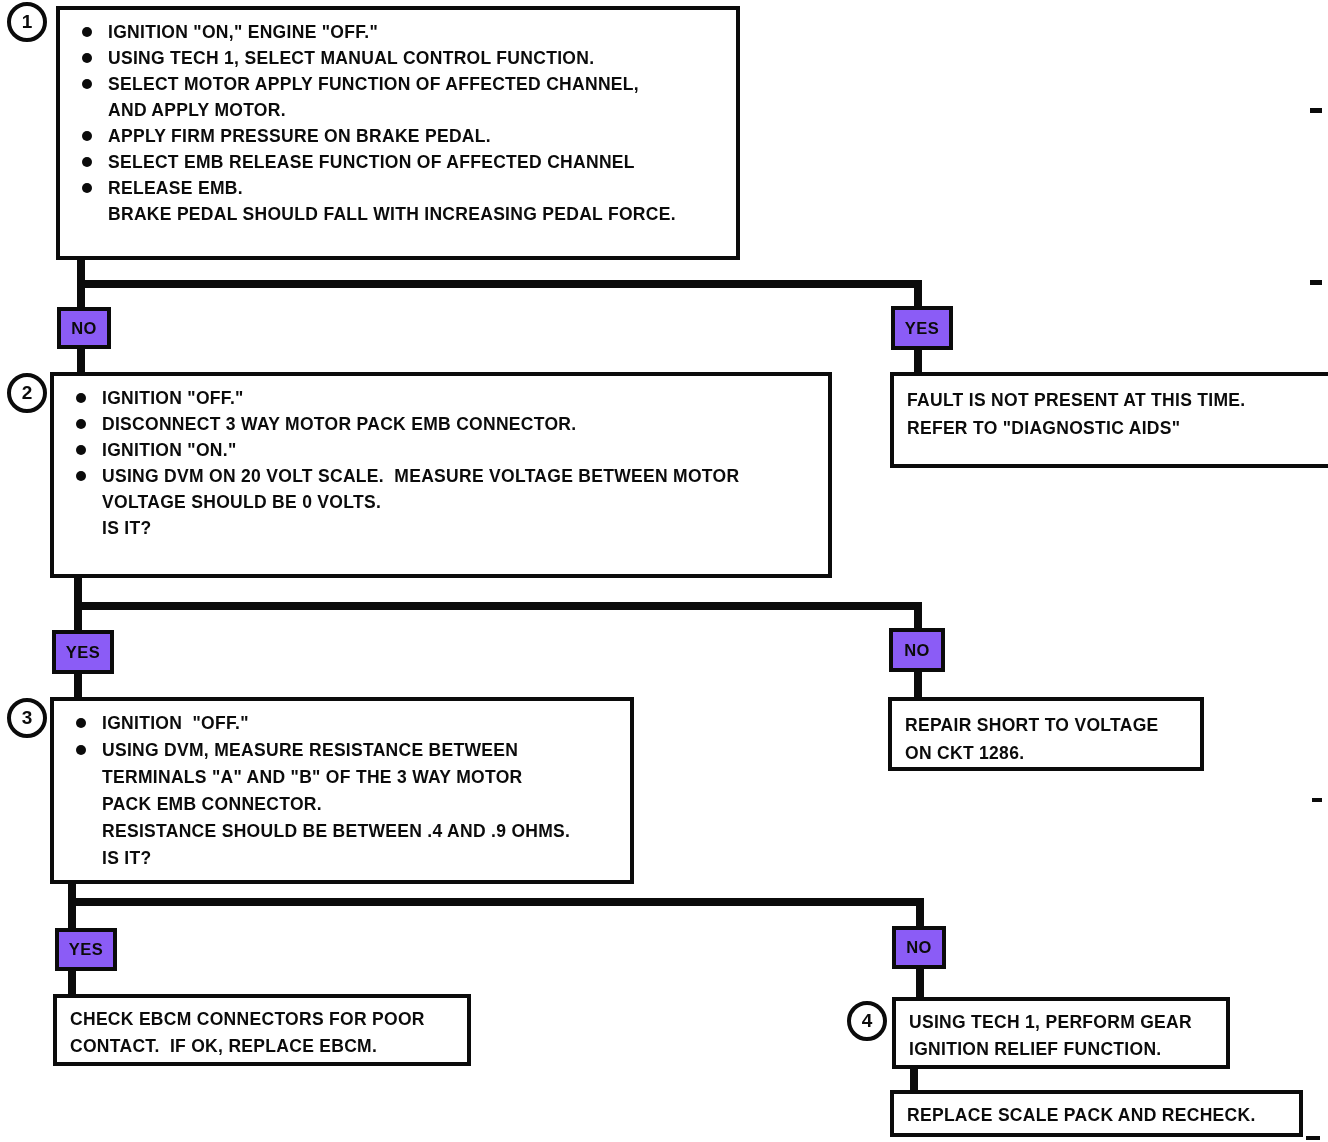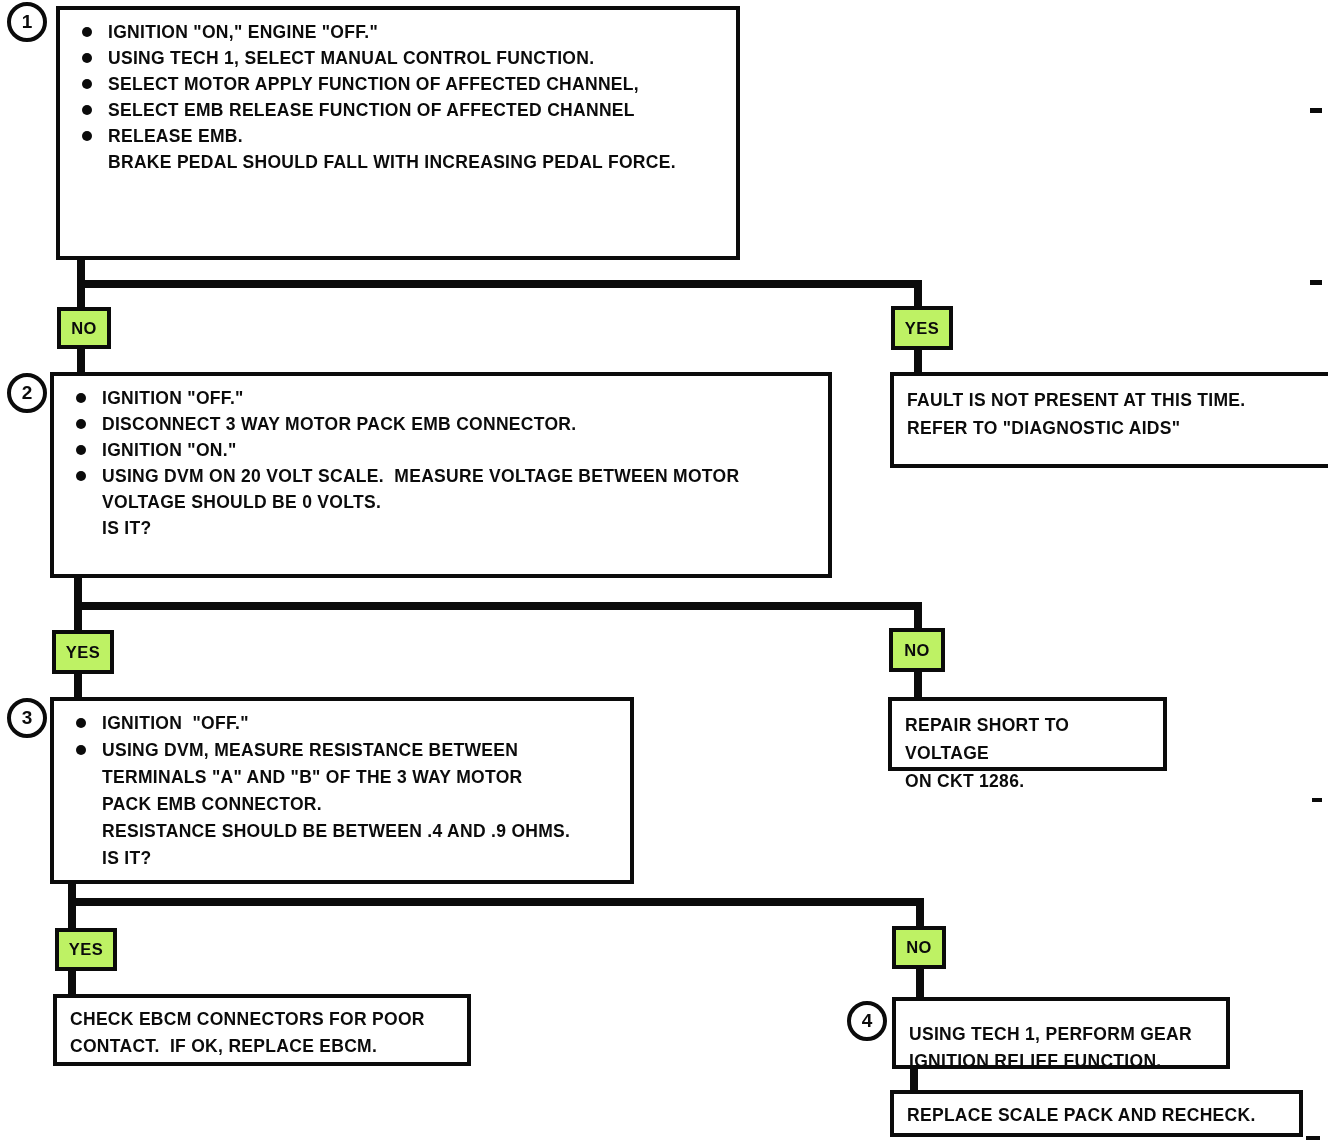--- a/index.html
+++ b/index.html
@@ -29,21 +29,21 @@
     flex:none;width:10px;height:10px;border-radius:50%;
     background:#0b0b0b;margin:8px 16px 0 10px;
   }
   .bulleted .no-bullet{padding-left:36px;}
   .stmt{padding:10px 10px 6px 13px;}
   .stmt-center{display:flex;align-items:center;padding:4px 10px 2px 13px;}
   
   .dlabel{
     position:absolute;
     border:4px solid #0b0b0b;
-    background:#bef264;
+    background:#8b5cf6;
     box-sizing:border-box;
     display:flex;align-items:center;justify-content:center;
     font-weight:700;font-size:16.5px;letter-spacing:0.5px;
   }
   
   .vline,.hline{position:absolute;background:#0b0b0b;}
   .vline{width:8px;}
   .hline{height:8px;}
   
   .numcircle{
@@ -68,20 +68,27 @@
         <span class="txt">IGNITION "ON," ENGINE "OFF."</span>
       </div>
       <div class="line with-bullet">
         <span class="dot"></span>
         <span class="txt">USING TECH 1, SELECT MANUAL CONTROL FUNCTION.</span>
       </div>
       <div class="line with-bullet">
         <span class="dot"></span>
         <span class="txt">SELECT MOTOR APPLY FUNCTION OF AFFECTED CHANNEL,</span>
       </div>
+      <div class="line no-bullet">
+        <span class="txt">AND APPLY MOTOR.</span>
+      </div>
+      <div class="line with-bullet">
+        <span class="dot"></span>
+        <span class="txt">APPLY FIRM PRESSURE ON BRAKE PEDAL.</span>
+      </div>
       <div class="line with-bullet">
         <span class="dot"></span>
         <span class="txt">SELECT EMB RELEASE FUNCTION OF AFFECTED CHANNEL</span>
       </div>
       <div class="line with-bullet">
         <span class="dot"></span>
         <span class="txt">RELEASE EMB.</span>
       </div>
       <div class="line no-bullet">
         <span class="txt">BRAKE PEDAL SHOULD FALL WITH INCREASING PEDAL FORCE.</span>
@@ -162,21 +169,21 @@
         <span class="txt">PACK EMB CONNECTOR.</span>
       </div>
       <div class="line no-bullet">
         <span class="txt">RESISTANCE SHOULD BE BETWEEN .4 AND .9 OHMS.</span>
       </div>
       <div class="line no-bullet">
         <span class="txt">IS IT?</span>
       </div>
     </div>
 
-  <div class="fbox stmt" style="left:888px;top:697px;width:279px;height:74px;line-height:28px;">
+  <div class="fbox stmt" style="left:888px;top:697px;width:316px;height:74px;line-height:28px;">
       <div class="line no-bullet">
         <span class="txt">REPAIR SHORT TO VOLTAGE</span>
       </div>
       <div class="line no-bullet">
         <span class="txt">ON CKT 1286.</span>
       </div>
     </div>
 
   <div class="vline" style="left:68px;top:882px;height:26px;"></div>
   <div class="hline" style="left:68px;top:898px;width:856px;"></div>
@@ -192,21 +199,21 @@
   <div class="fbox stmt" style="left:53px;top:994px;width:418px;height:72px;line-height:27px;padding-top:8px;text-align:right;">
       <div class="line no-bullet">
         <span class="txt">CHECK EBCM CONNECTORS FOR POOR</span>
       </div>
       <div class="line no-bullet">
         <span class="txt">CONTACT.  IF OK, REPLACE EBCM.</span>
       </div>
     </div>
 
   <div class="numcircle" style="left:847px;top:1001px;">4</div>
-  <div class="fbox stmt" style="left:892px;top:997px;width:338px;height:72px;line-height:27px;padding-top:20px;">
+  <div class="fbox stmt" style="left:892px;top:997px;width:338px;height:72px;line-height:27px;padding-top:8px;">
       <div class="line no-bullet">
         <span class="txt">USING TECH 1, PERFORM GEAR</span>
       </div>
       <div class="line no-bullet">
         <span class="txt">IGNITION RELIEF FUNCTION.</span>
       </div>
     </div>
 
   <div class="vline" style="left:910px;top:1067px;height:25px;"></div>
 

